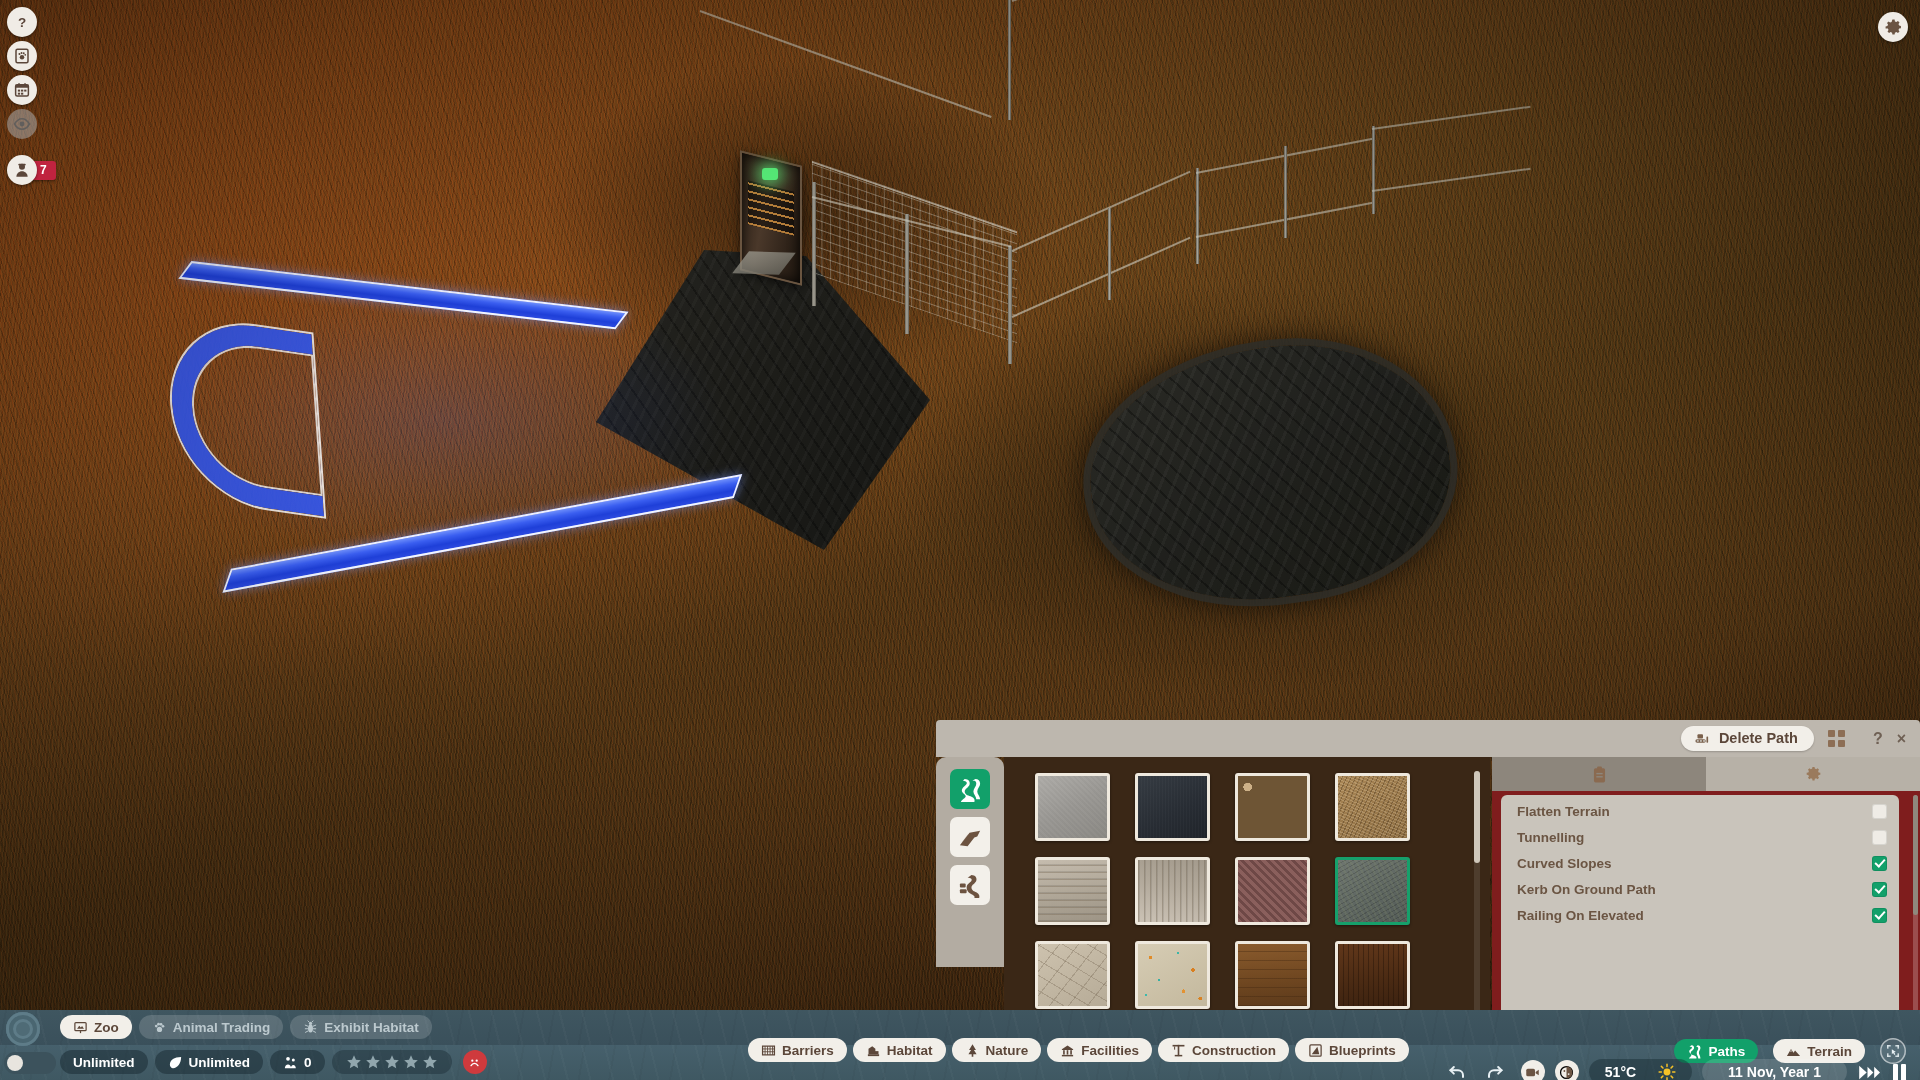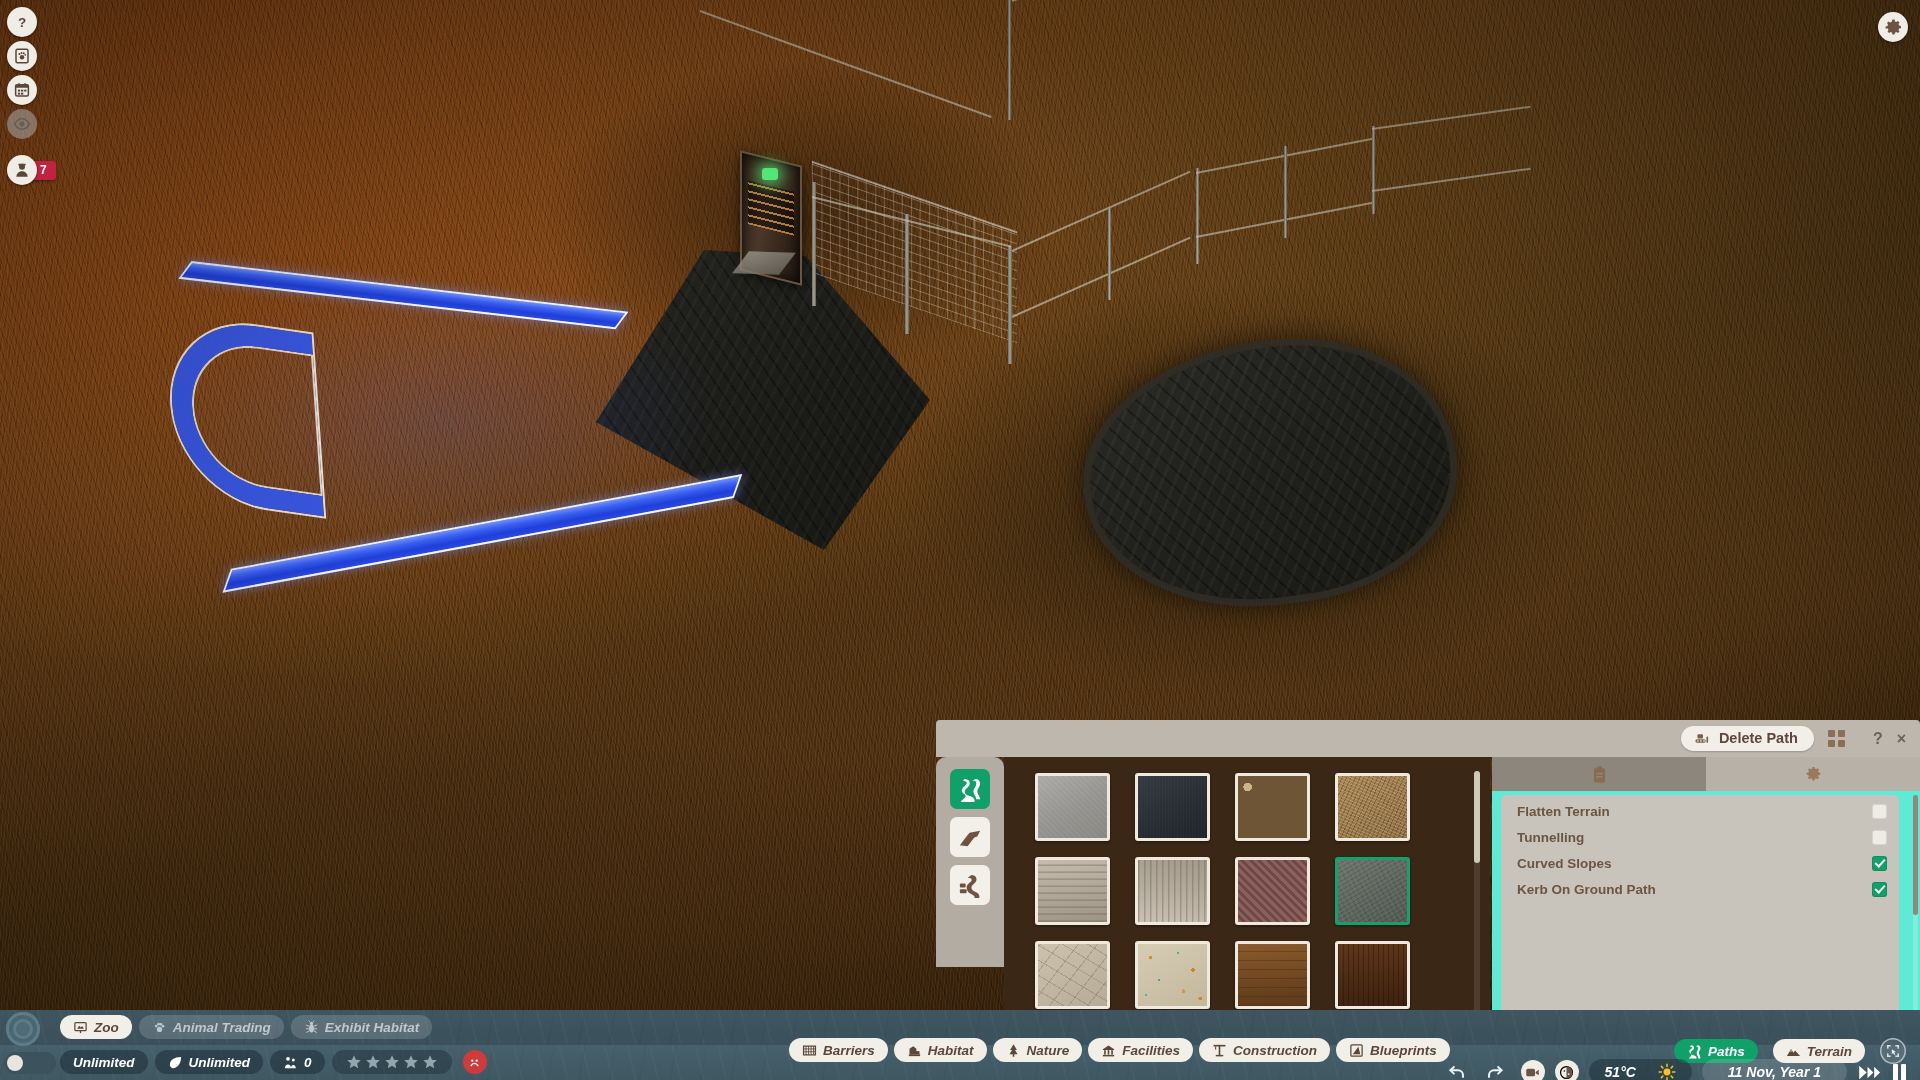--- a/index.html
+++ b/index.html
@@ -258,21 +258,21 @@
       radial-gradient(circle 3px at 66% 76%, #e39232 60%, transparent 62%),
       radial-gradient(circle 2px at 12% 82%, #3cb9ab 60%, transparent 62%),
       radial-gradient(circle 3px at 90% 88%, #d98222 60%, transparent 62%),
       linear-gradient(150deg,#d6ccb4,#c3b89d); }
   .t-woodmed { background:repeating-linear-gradient(0deg,rgba(60,35,14,.35) 0 1px,transparent 1px 9px),linear-gradient(175deg,#8a5b2d,#6e4620 60%,#5c3a1b); }
   .t-wooddark { background:repeating-linear-gradient(90deg,rgba(30,16,6,.42) 0 1px,transparent 1px 5px),linear-gradient(175deg,#61371a,#4a2a13 60%,#3c2210); }
 
   
   #settingsPanel {
     position:absolute; left:556px; top:0; width:428px; height:268px;
-    background:#5eead4; border-radius:0 0 4px 4px;
+    background:#7f1d1d; border-radius:0 0 4px 4px;
   }
   #settingsTabs { display:flex; height:34px; }
   .s-tab {
     flex:1; display:flex; align-items:center; justify-content:center; cursor:pointer;
     background:#8d867c;
   }
   .s-tab.active { background:#b7b1a7; }
   .s-tab svg { width:19px; height:19px; fill:#8a6a50; }
   .s-tab.active svg { fill:#9a7a5c; }
   #settingsList {
@@ -294,21 +294,21 @@
     content:""; width:4px; height:8px; border:solid #fff; border-width:0 2.2px 2.2px 0;
     transform:rotate(42deg); margin-top:-2px;
   }
   #setScrollTrack {
     position:absolute; right:2px; top:38px; width:5px; height:225px;
     background:rgba(255,255,255,.22); border-radius:3px;
   }
   #setScrollThumb { position:absolute; left:0; top:0; width:5px; height:120px; background:#8f887d; border-radius:3px; cursor:pointer; }
 
   
-  #hud { position:absolute; left:0; bottom:0; width:1920px; height:70px; z-index:70;font-style:italic; }
+  #hud { position:absolute; left:0; bottom:0; width:1920px; height:70px; z-index:70; }
   #hudBgTop {
     position:absolute; left:0; top:0; width:1920px; height:35px;
     background:linear-gradient(180deg,#3f5660,#3a505b);
   }
   #hudBgBot {
     position:absolute; left:0; top:35px; width:1920px; height:35px;
     background:linear-gradient(180deg,#46606c,#3f5862);
   }
   .hud-wave {
     position:absolute; inset:0;
@@ -349,21 +349,21 @@
     display:flex; align-items:center; gap:3px; background:rgba(20,38,46,.38);
     border-radius:14px; padding:3px 14px; height:24px;
   }
   .star { width:16px; height:16px; fill:#91a6ad; }
   #moodFace {
     width:24px; height:24px; border-radius:50%; background:#cf3a3d;
     display:flex; align-items:center; justify-content:center; margin-left:4px;
   }
   #moodFace svg { width:15px; height:15px; fill:#ffffff; }
 
-  #buildRow { position:absolute; left:748px; top:28px; display:flex; gap:6px;margin-left:41px; }
+  #buildRow { position:absolute; left:748px; top:28px; display:flex; gap:6px; }
   #rightTools { position:absolute; right:14px; top:28px; display:flex; align-items:center; gap:15px; }
   #toolCircle {
     width:26px; height:26px; border-radius:50%;
     background:rgba(255,255,255,.10); box-shadow:inset 0 0 0 1.5px rgba(255,255,255,.55);
     display:flex; align-items:center; justify-content:center; cursor:pointer;
   }
   #toolCircle svg { width:14px; height:14px; fill:#e9f1f4; }
   .pill.green { background:#12a06a; color:#ffffff; }
   .pill.green svg { fill:#ffffff; }
 
@@ -615,20 +615,24 @@
             <div class="cb"></div>
           </div>
           <div class="opt-row">
             <div class="opt-label">Curved Slopes</div>
             <div class="cb on"></div>
           </div>
           <div class="opt-row">
             <div class="opt-label">Kerb On Ground Path</div>
             <div class="cb on"></div>
           </div>
+          <div class="opt-row">
+            <div class="opt-label">Railing On Elevated</div>
+            <div class="cb on"></div>
+          </div>
         </div>
       <div id="setScrollTrack">
         <div id="setScrollThumb"></div>
       </div>
     </div>
 
   </div>
 </div>
 
 <div id="hud">

